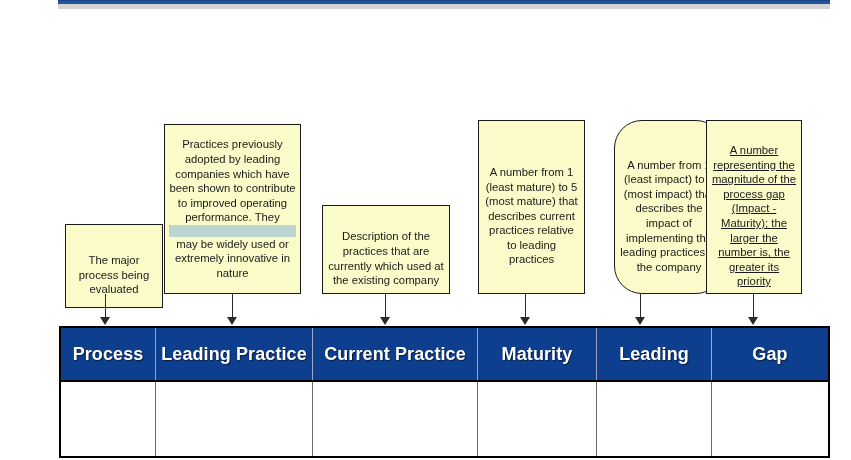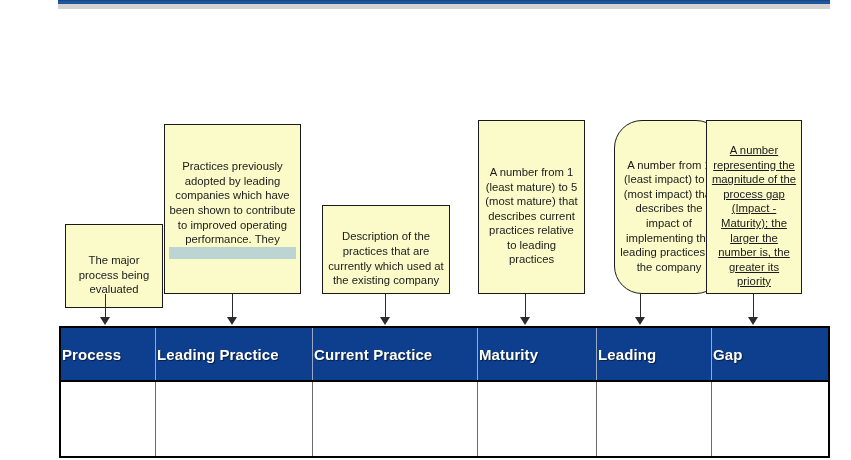--- a/index.html
+++ b/index.html
@@ -92,24 +92,24 @@
     left: 59px;
     top: 326px;
     width: 750px;
     border-collapse: collapse;
     border: 2.5px solid #000000;
     table-layout: fixed;
   }
   #matrix-table th {
     background: #0e3f8e;
     color: #ffffff;
-    font-size: 15px;
+    font-size: 18px;
     font-weight: bold;
     height: 50px;
-    text-align: left;
+    text-align: center;
     border-left: 1.6px solid #9aa8c4;
     border-right: 0;
     text-shadow: 1px 1px 1px rgba(0,0,0,0.55);
     letter-spacing: 0.1px;
   }
   #matrix-table th:first-child { border-left: 0; }
   #matrix-table td {
     background: #ffffff;
     height: 72px;
     border: 1.1px solid #6b6b6b;
@@ -125,20 +125,21 @@
 </div>
 
 <div class="callout" id="callout-process" style="left:65px; top:224px; width:98px; height:84px;">
   <span>The major process being evaluated</span>
 </div>
 
 <div class="callout" id="callout-leading-practice" style="left:164px; top:124px; width:137px; height:170px; padding-top:4px;">
   <span>
       <span>Practices previously adopted by leading companies which have been shown to contribute to improved operating performance.  They</span>
       <span class="sel-mark"></span> 
+      <span>may be widely used or extremely innovative in nature</span>
     </span>
 </div>
 
 <div class="callout" id="callout-current-practice" style="left:322px; top:205px; width:128px; height:89px;">
   <span>Description of the practices that are currently which used at the existing company</span>
 </div>
 
 <div class="callout" id="callout-maturity" style="left:478px; top:120px; width:107px; height:174px;">
   <span>A number from 1 (least mature) to 5 (most mature) that describes current practices relative to leading practices</span>
 </div>

